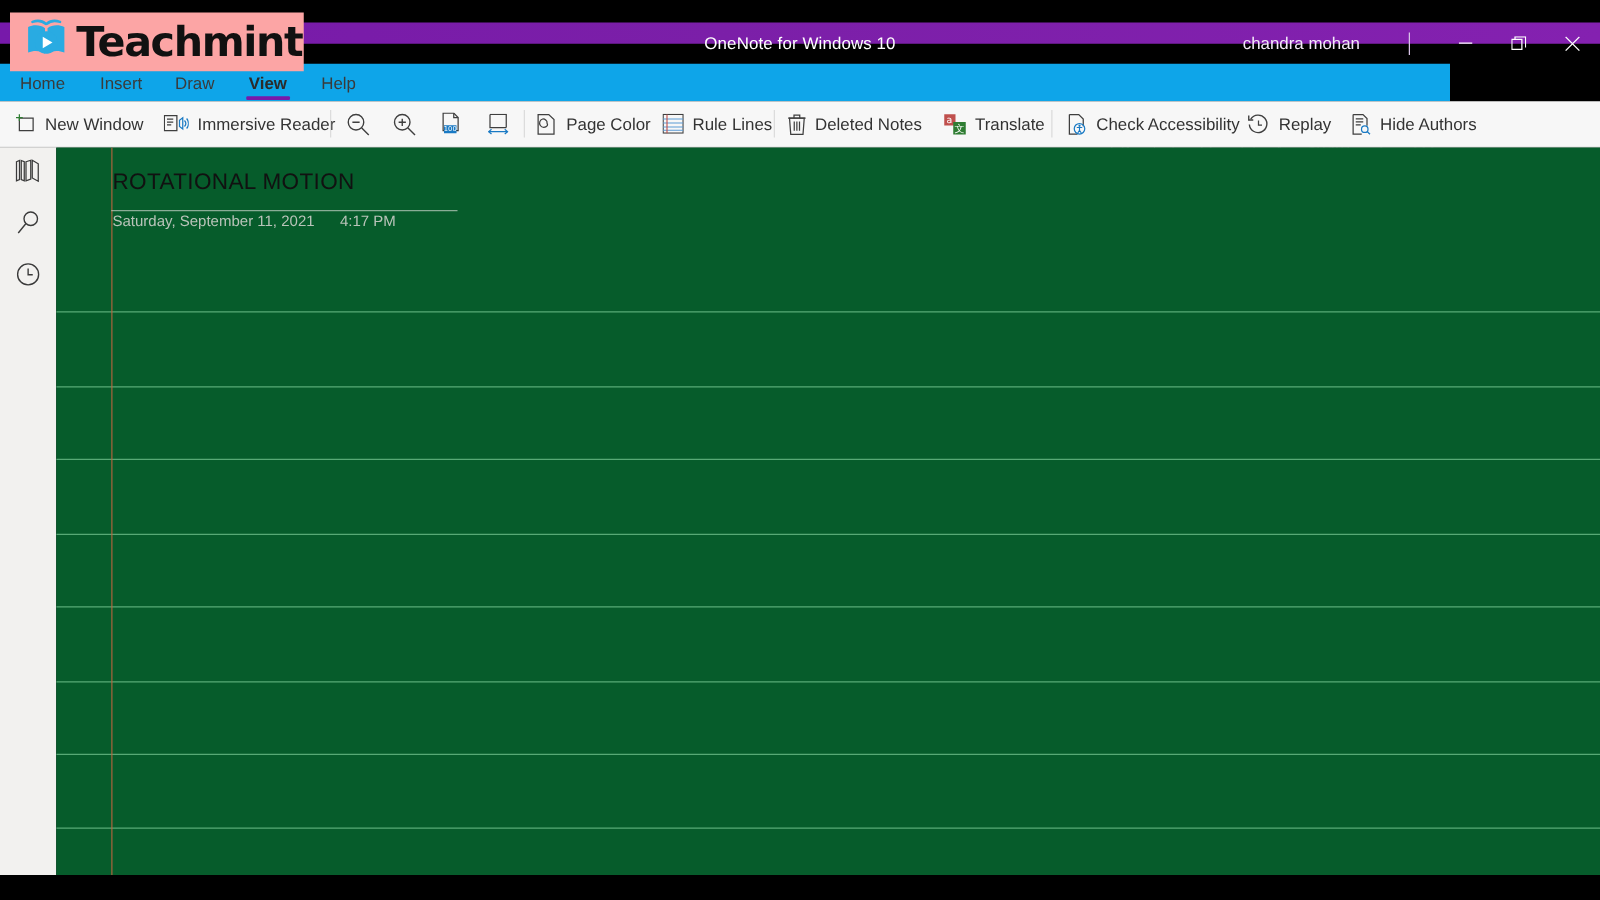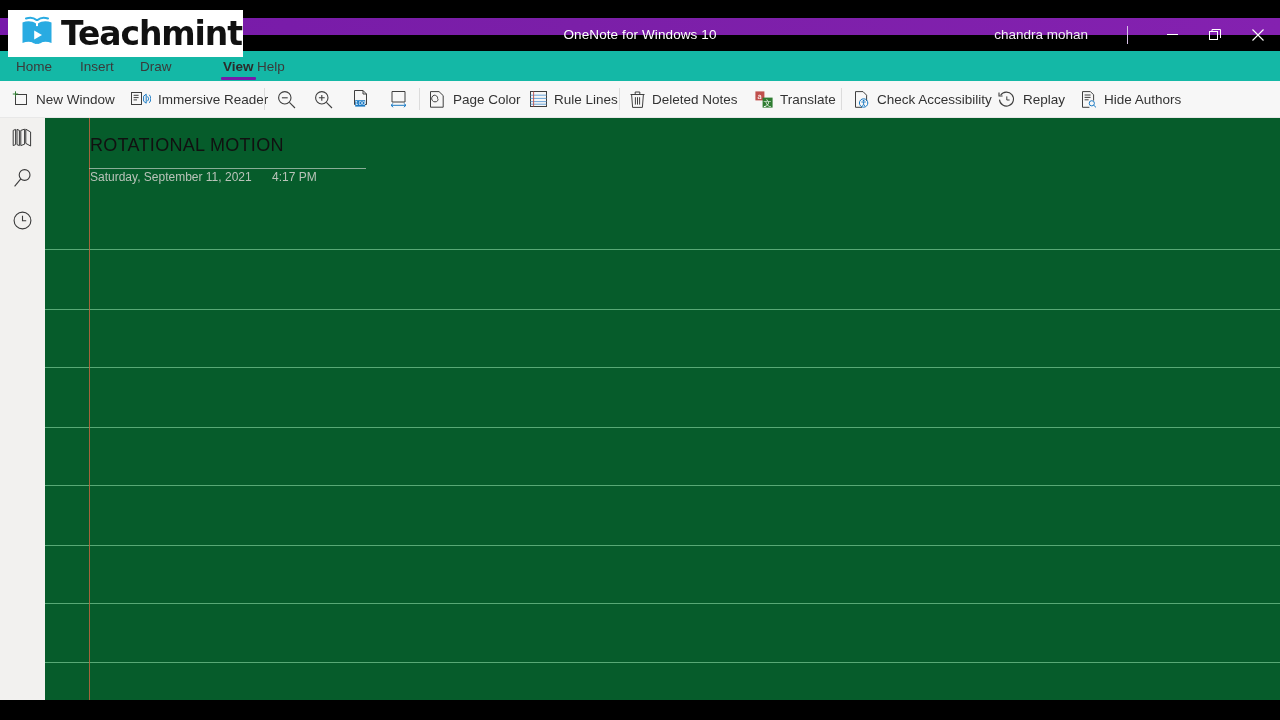--- a/index.html
+++ b/index.html
@@ -42,30 +42,30 @@
     display: flex; align-items: center; justify-content: center;
     color: #ffffff;
   }
   .wincontrol svg { display: block; }
   .wc-min { right: 86px; }
   .wc-max { right: 43px; }
   .wc-close { right: 0px; }
 
   
   .ribbon-tabs {
-    position: absolute; left: 0; top: 51px; width: 1280px; height: 30px;
-    background: #14b8a6;
+    position: absolute; left: 0; top: 51px; width: 1160px; height: 30px;
+    background: #0ea5e9;
   }
   .tab {
     position: absolute; top: 0; height: 30px;
     font-size: 13.5px; color: #3a3a3a;
     display: flex; align-items: center;
     padding: 0 2px;
   }
-  .tab.active { color: #2b2b2b; font-weight: 600; margin-left: 24px; }
+  .tab.active { color: #2b2b2b; font-weight: 600; }
   .tab .tab-underline {
     position: absolute; left: 0; right: 0; bottom: 1px; height: 3px;
     background: #7719aa; border-radius: 1px;
   }
   .tab-home   { left: 14px; }
   .tab-insert { left: 78px; }
   .tab-draw   { left: 138px; }
   .tab-view   { left: 197px; }
   .tab-help   { left: 255px; }
 
@@ -148,21 +148,21 @@
   .note-time {
     position: absolute; left: 227px; top: 52px;
     font-size: 12px; color: #b9c3b9;
     white-space: nowrap;
   }
 
   
   .watermark {
     position: absolute; left: 8px; top: 10px;
     width: 235px; height: 47px;
-    background: #ffffff;
+    background: #fca5a5;
     display: flex; align-items: center; gap: 7px;
     padding-left: 12px;
     box-sizing: border-box;
   }
   .wm-text {
     font-size: 33px; font-weight: 700; color: #111111;
     letter-spacing: -1.1px;
     font-family: "DejaVu Sans", sans-serif;
   }
 

